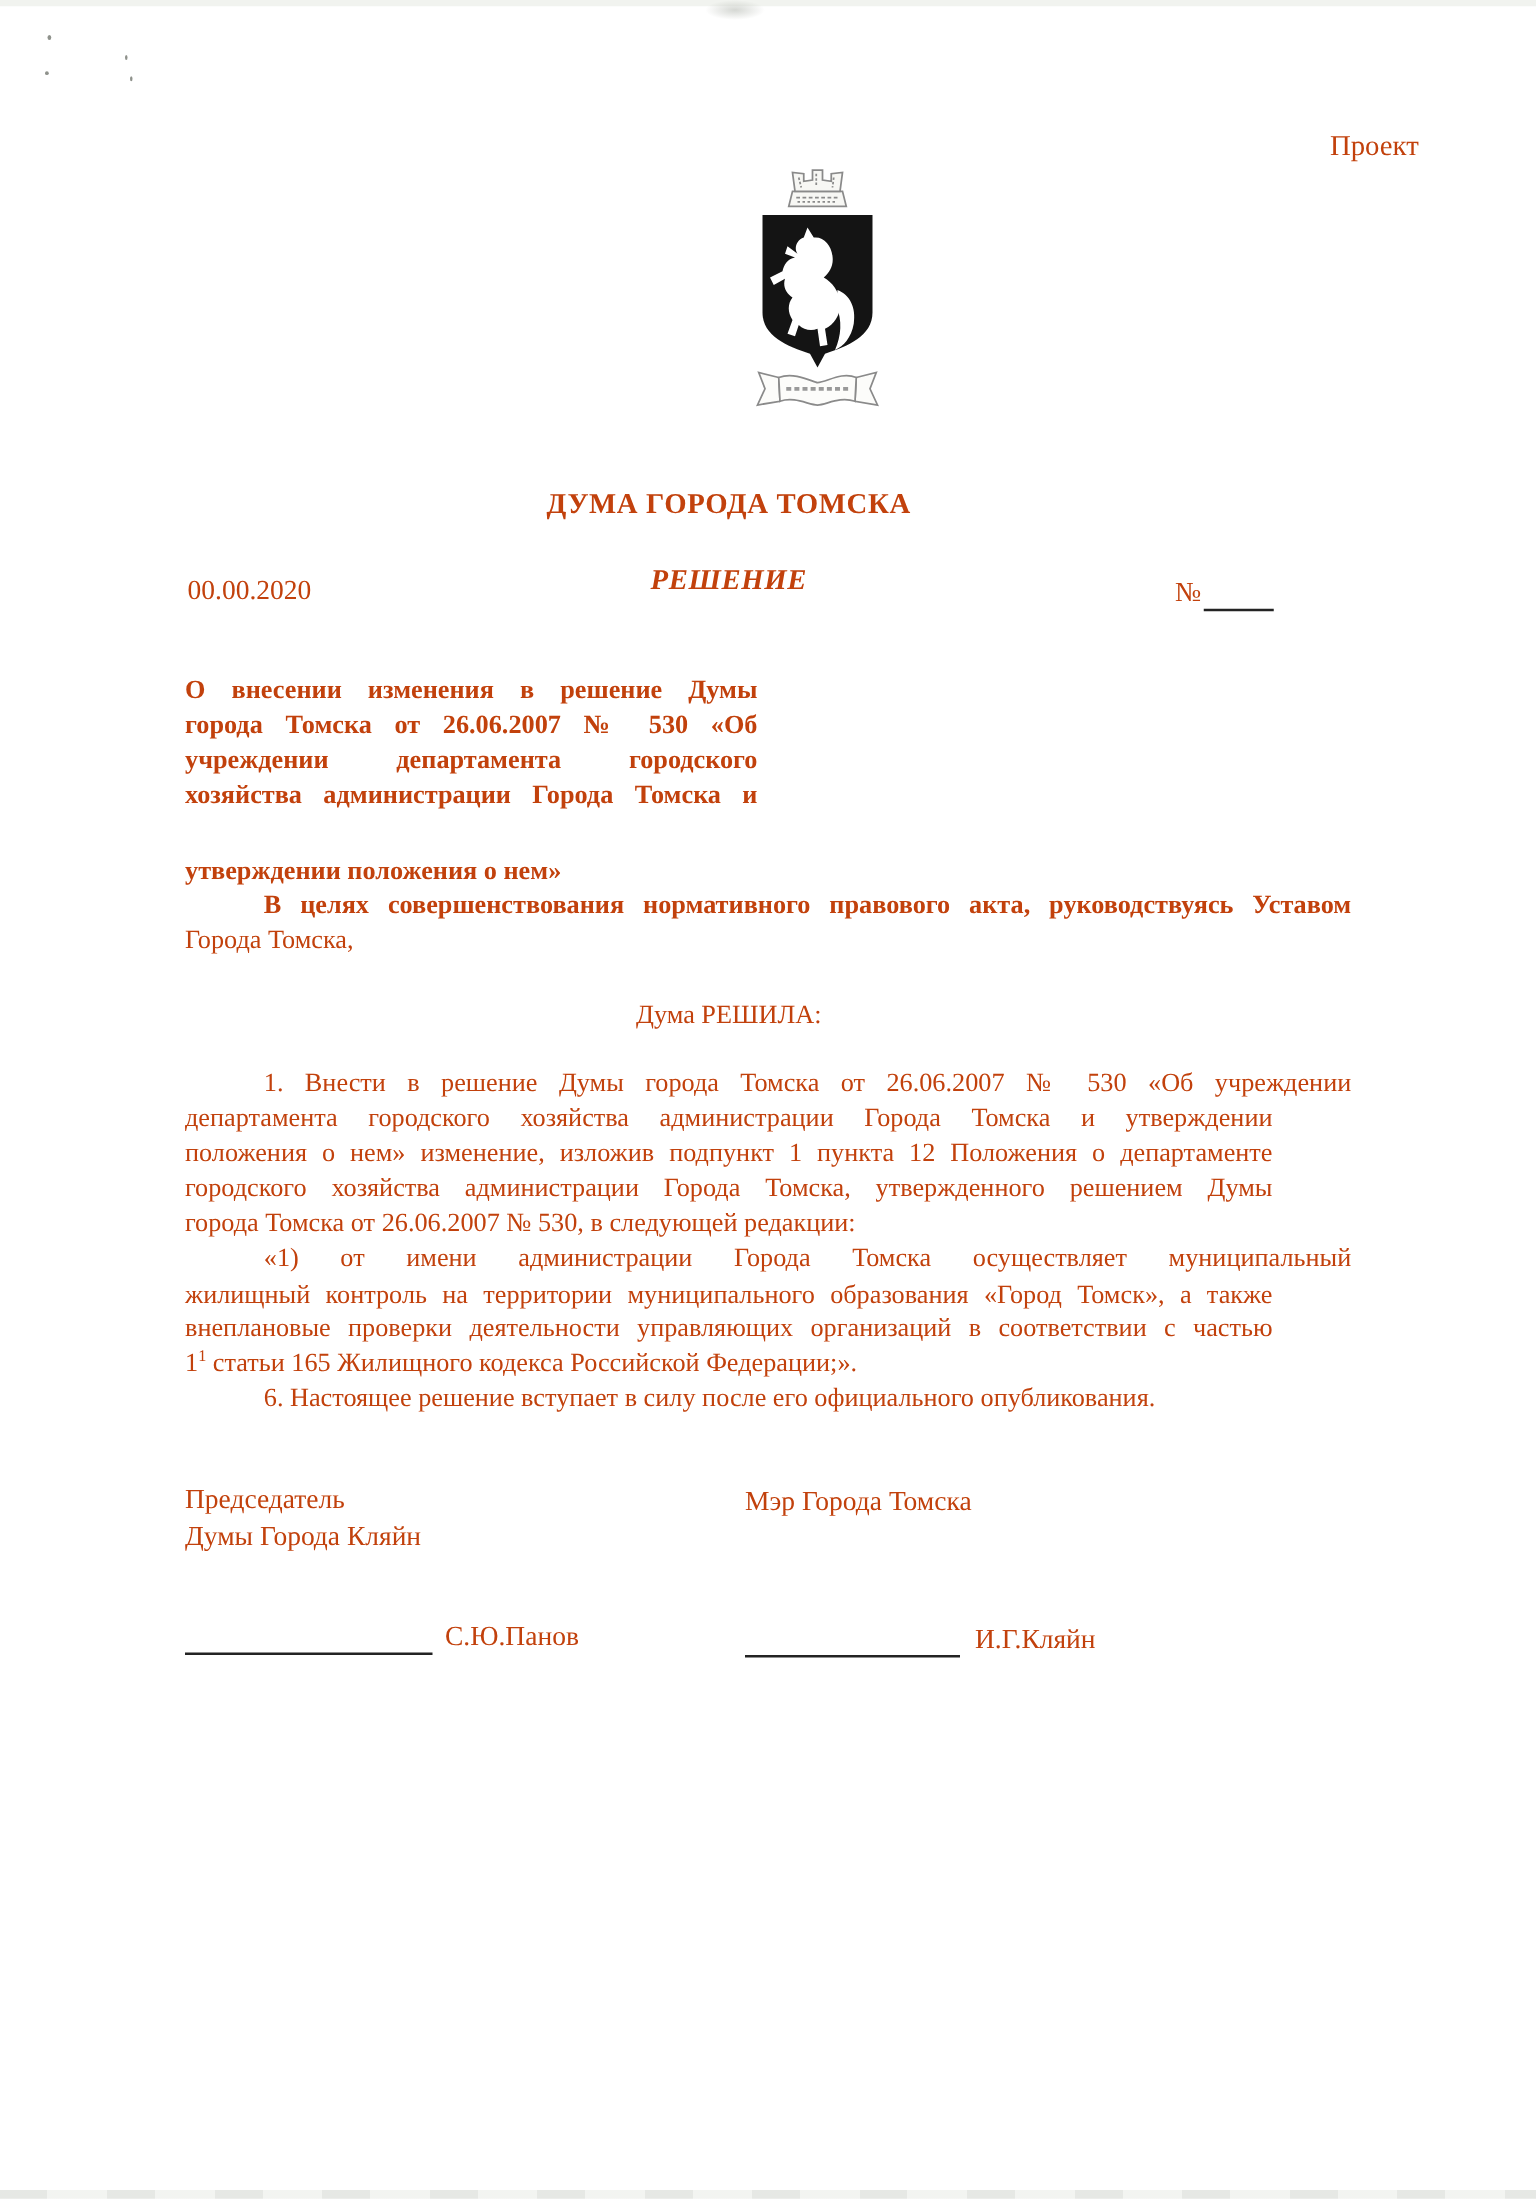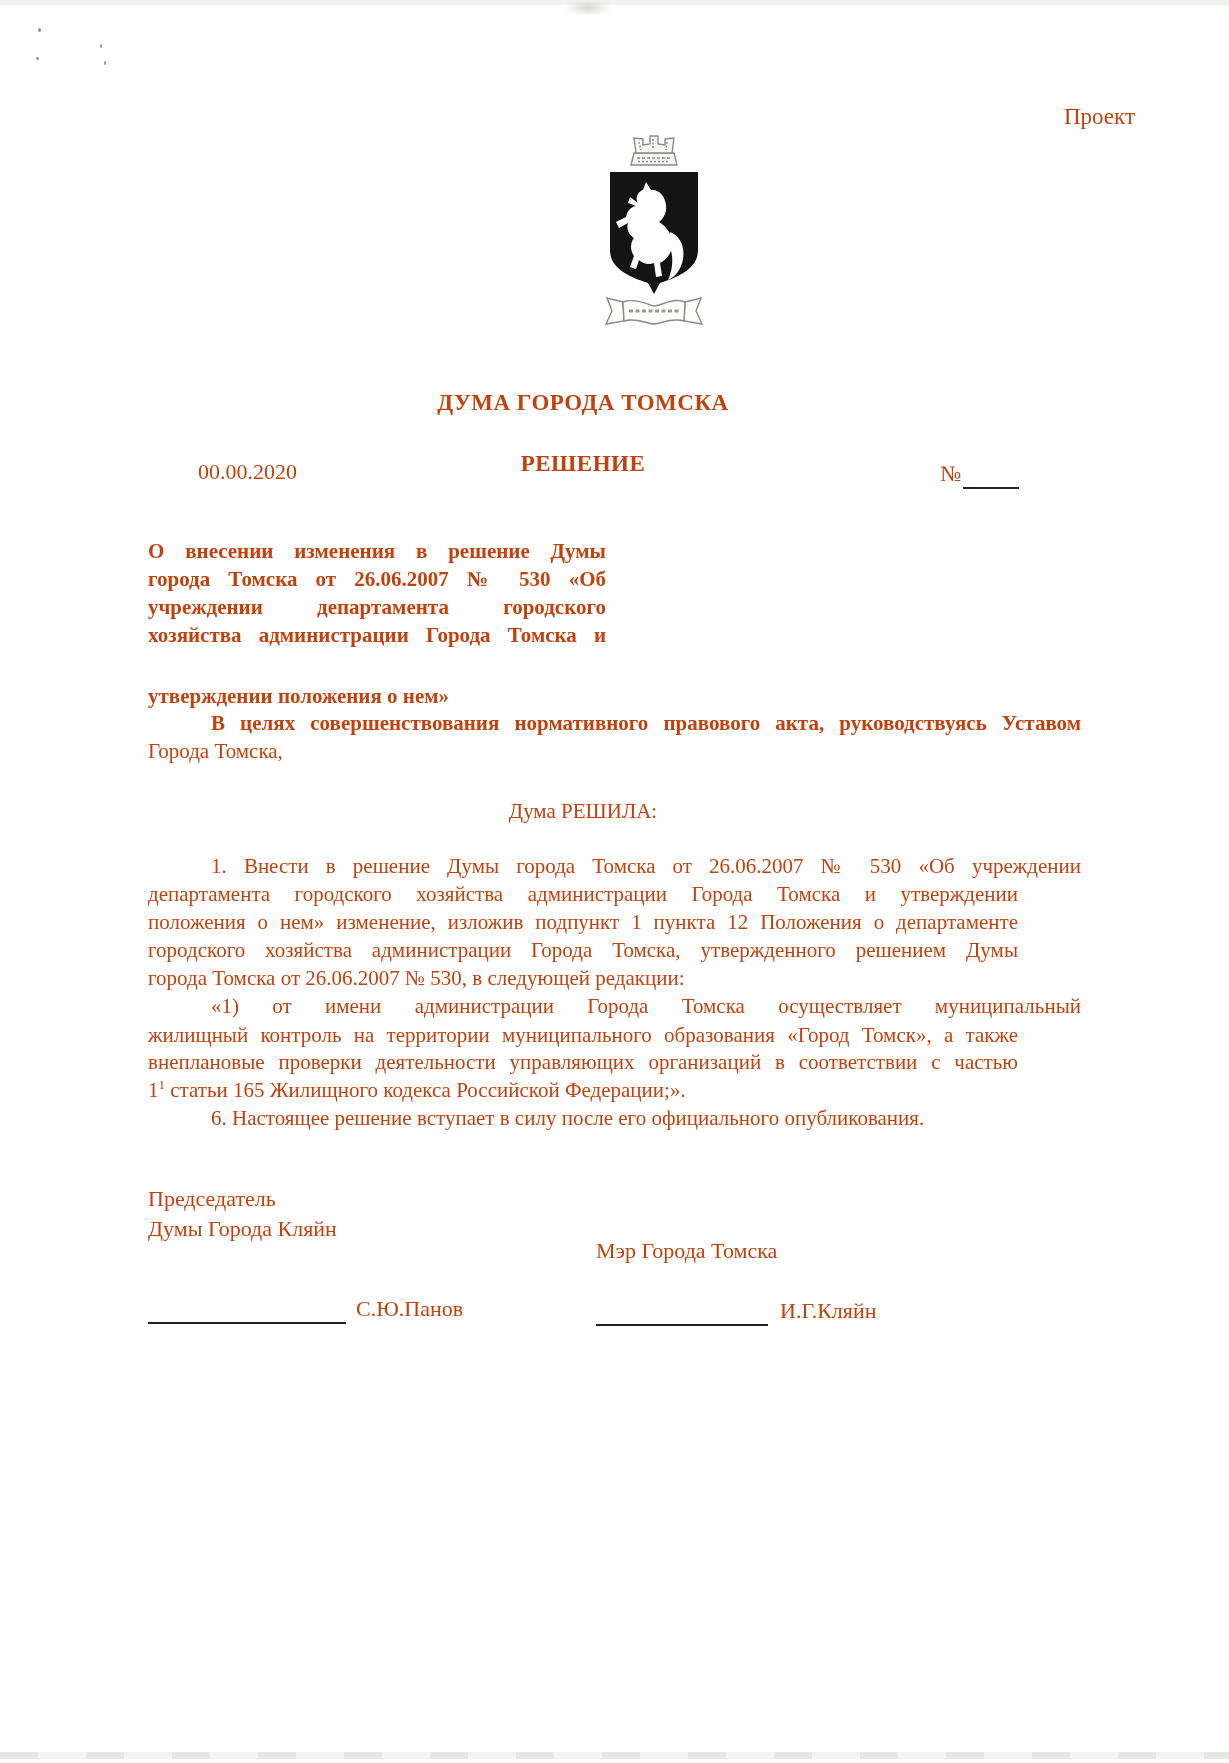--- a/index.html
+++ b/index.html
@@ -78,23 +78,23 @@
     <g fill="#fcfcfa" stroke="#8a8a8a" stroke-width="1.4">
       <path d="M22 172 L6 168 L11 181 L5 194 L23 191 Z"></path>
       <path d="M84 172 L100 168 L95 181 L101 194 L83 191 Z"></path>
       <path d="M22 172 C35 167 50 176 53 176 C60 176 72 167 84 172 L83 191 C70 187 60 194 53 194 C46 194 35 187 23 191 Z"></path>
       <line x1="28" y1="181" x2="79" y2="181" stroke="#999" stroke-width="3" stroke-dasharray="4 2.5"></line>
     </g>
   </svg>
 
   <div class="abs col center title-text" style="top:350px;">ДУМА ГОРОДА ТОМСКА</div>
 
-  <div class="abs col center title-text" style="top:411px;">РЕШЕНИЕ</div>
+  <div class="abs col center title-text" style="top:411px;font-style:italic;">РЕШЕНИЕ</div>
 
-  <div class="abs" style="left:150px;top:459px;font-size:22px;margin-left:48px;">00.00.2020</div>
+  <div class="abs" style="left:150px;top:459px;font-size:22px;">00.00.2020</div>
   <div class="abs" style="left:940px;top:461px;font-size:22px;">№</div>
   <div class="abs uline" style="left:963px;top:463px;width:56px;height:24px;"></div>
 
   <div class="line subject just" style="top:538px;">О внесении изменения в решение Думы</div>
   <div class="line subject just" style="top:566px;">города Томска от 26.06.2007 № 530 «Об</div>
   <div class="line subject just" style="top:594px;">учреждении департамента городского</div>
   <div class="line subject just" style="top:622px;">хозяйства администрации Города Томска и</div>
   <div class="line subject" style="top:658px;margin-top:25px;">утверждении положения о нем»</div>
 
   <div class="line col just indent" style="top:710px;font-weight:bold;">В целях совершенствования нормативного правового акта, руководствуясь Уставом</div>
@@ -112,21 +112,21 @@
   <div class="line col just" style="top:1022px;">жилищный контроль на территории муниципального образования «Город Томск», а также</div>
   <div class="line col just" style="top:1049px;">внеплановые проверки деятельности управляющих организаций в соответствии с частью</div>
   <div class="line col" style="top:1077px;">
     <span>1</span><sup>1</sup><span> статьи 165 Жилищного кодекса Российской Федерации;».</span>
   </div>
 
   <div class="line col indent" style="top:1105px;">6. Настоящее решение вступает в силу после его официального опубликования.</div>
 
   <div class="abs sig" style="left:148px;top:1186px;">Председатель</div>
   <div class="abs sig" style="left:148px;top:1216px;">Думы Города Кляйн</div>
-  <div class="abs sig" style="left:596px;top:1238px;">Мэр Города Томска</div>
+  <div class="abs sig" style="left:596px;top:1188px;">Мэр Города Томска</div>
 
   <div class="abs uline" style="left:148px;top:1300px;width:198px;height:22px;"></div>
   <div class="abs sig" style="left:356px;top:1296px;">С.Ю.Панов</div>
 
   <div class="abs uline" style="left:596px;top:1302px;width:172px;height:22px;"></div>
   <div class="abs sig" style="left:780px;top:1298px;">И.Г.Кляйн</div>
 
 </div>
 
 </body></html>

